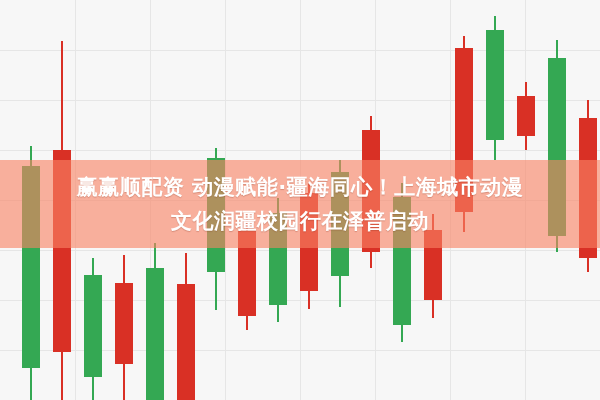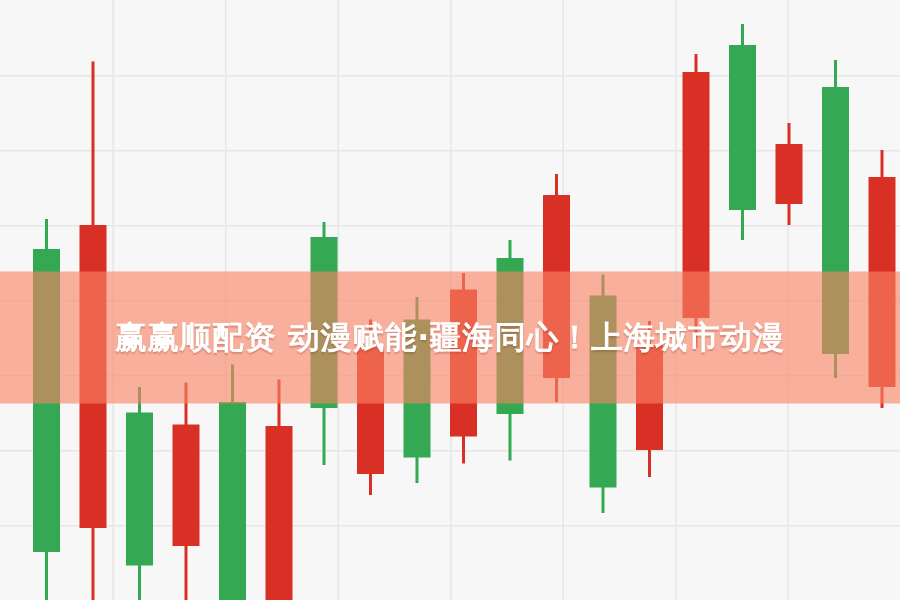--- a/index.html
+++ b/index.html
@@ -157,16 +157,17 @@
       </div>
       <div class="candle" style="left: 548px; top: 0px; width: 18px; height: 400px;">
         <div class="wick" style="left: 8px; top: 40px; height: 212px; background: rgb(52, 168, 83);"></div>
         <div class="body" style="left: 0px; top: 58px; width: 18px; height: 178px; background: rgb(52, 168, 83);"></div>
       </div>
       <div class="candle" style="left: 579px; top: 0px; width: 18px; height: 400px;">
         <div class="wick" style="left: 8px; top: 100px; height: 172px; background: rgb(217, 48, 37);"></div>
         <div class="body" style="left: 0px; top: 118px; width: 18px; height: 140px; background: rgb(217, 48, 37);"></div>
       </div>
     </div>
-  <div id="banner" style="top: 160px; height: 88px; margin-top: 21px;">
+  <div id="banner" style="top: 160px; height: 88px;">
     <div class="line">赢赢顺配资 动漫赋能·疆海同心！上海城市动漫</div>
+    <div class="line">文化润疆校园行在泽普启动</div>
   </div>
 </div>
 
 </body></html>

